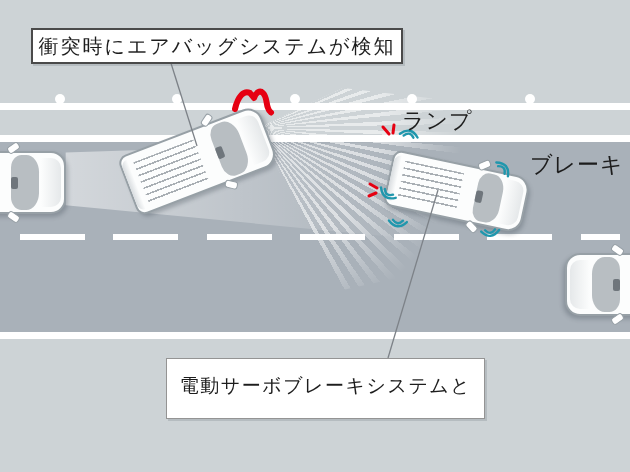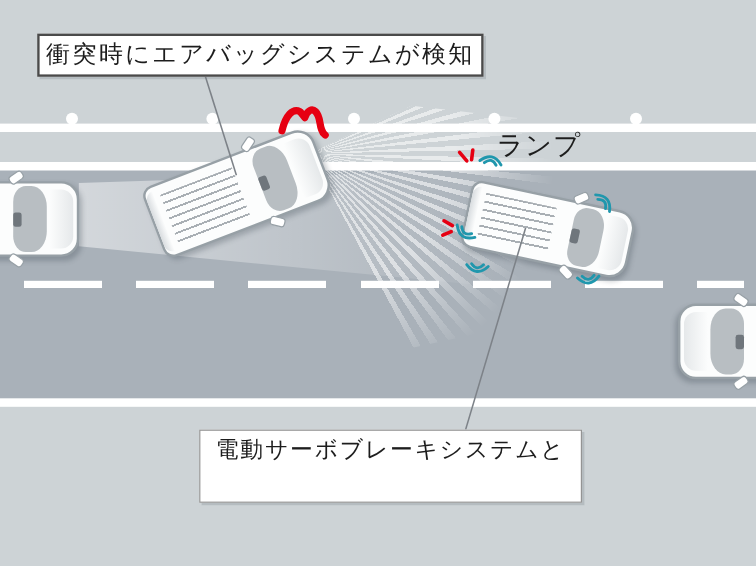--- a/index.html
+++ b/index.html
@@ -60,36 +60,36 @@
 
   
   .marks{position:absolute;left:0;top:0;z-index:6;pointer-events:none;}
   .marks .leader{stroke:var(--leader-line,#7d8288);stroke-width:1.3;}
   .marks .crash{stroke:var(--accent-red,#e60012);stroke-width:6;fill:none;stroke-linecap:round;stroke-linejoin:round;}
   .marks .flash{stroke:var(--accent-red,#e60012);stroke-width:3;stroke-linecap:round;}
   .marks .skid{stroke:var(--skid-teal,#2097ad);stroke-width:2.4;fill:none;stroke-linecap:round;}
 
   
   .anno{position:absolute;z-index:7;font-size:22px;letter-spacing:1px;color:var(--text,#1d1d1d);white-space:nowrap;}
-  .lamp{left:414px;top:106px;}
+  .lamp{left:402px;top:106px;}
   .brake{left:530px;top:150px;}
   .callout{
     position:absolute;z-index:7;background:#fff;text-align:center;
     box-shadow:2px 2px 0 rgba(110,120,126,.25);white-space:nowrap;
   }
   .callout-top{
     left:31px;top:28px;width:372px;height:36px;
     border:2px solid var(--callout-border-top,#4a4a4a);
     font-size:20px;letter-spacing:2px;line-height:32px;
   }
   .callout-bottom{
     left:166px;top:358px;width:319px;height:61px;
     border:1.5px solid var(--callout-border-bottom,#949494);
     font-size:19px;letter-spacing:1.5px;line-height:26px;
-    padding-top:4px;
+    padding-top:14px;
   }
 </style>
 </head>
 <body>
 
 <div class="scene">
 
   <div class="lane-band"></div>
   <div class="rline l1"></div>
   <div class="rline l2"></div>
@@ -170,19 +170,20 @@
       <path d="M0,10 Q9,0 18,10"></path>
         <path d="M4,11 Q9,5 14,11"></path>
     </g>
     <g class="skid" transform="translate(500,240) rotate(175)">
       <path d="M0,10 Q9,0 18,10"></path>
         <path d="M4,11 Q9,5 14,11"></path>
     </g>
   </svg>
 
   <div class="anno lamp">ランプ</div>
+  <div class="anno brake">ブレーキ</div>
 
   <div class="callout callout-top">衝突時にエアバッグシステムが検知</div>
   <div class="callout callout-bottom">
     <div>電動サーボブレーキシステムと</div>
   </div>
 
 </div>
 
 </body></html>

